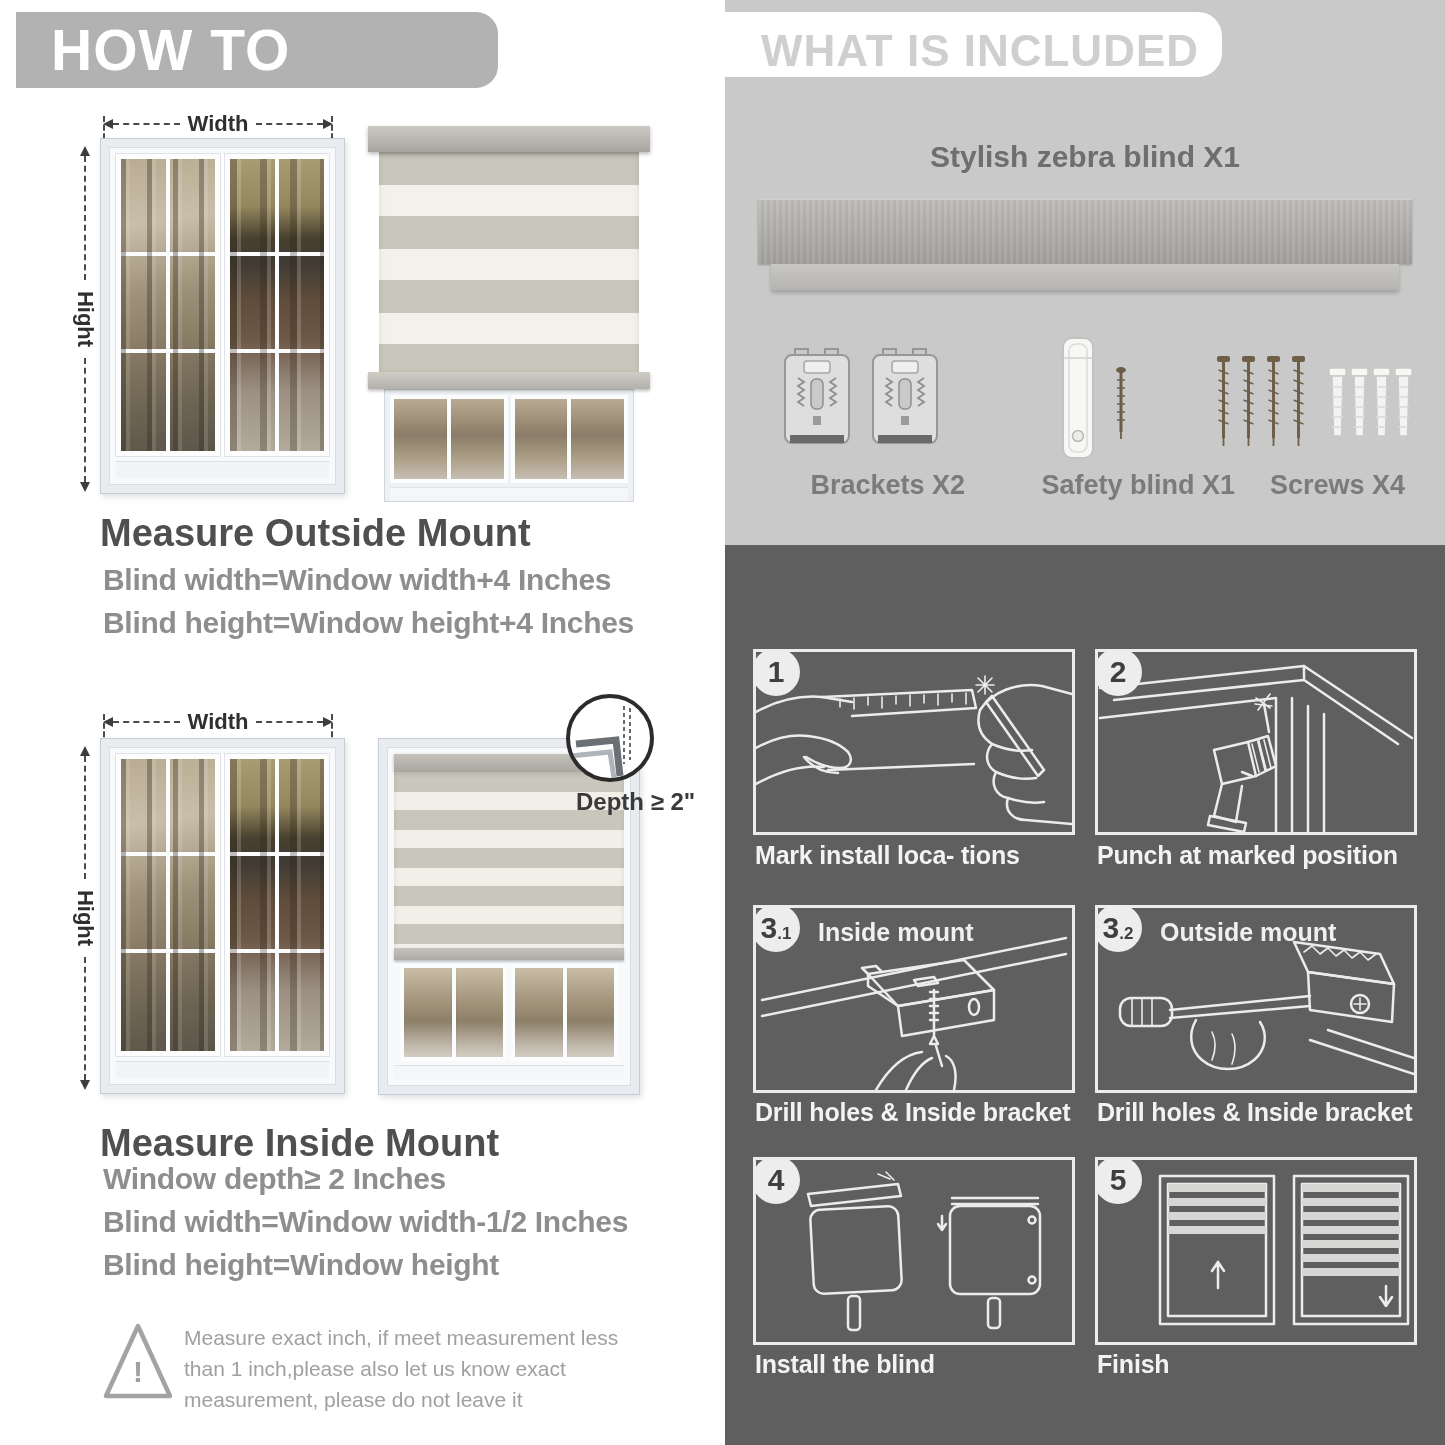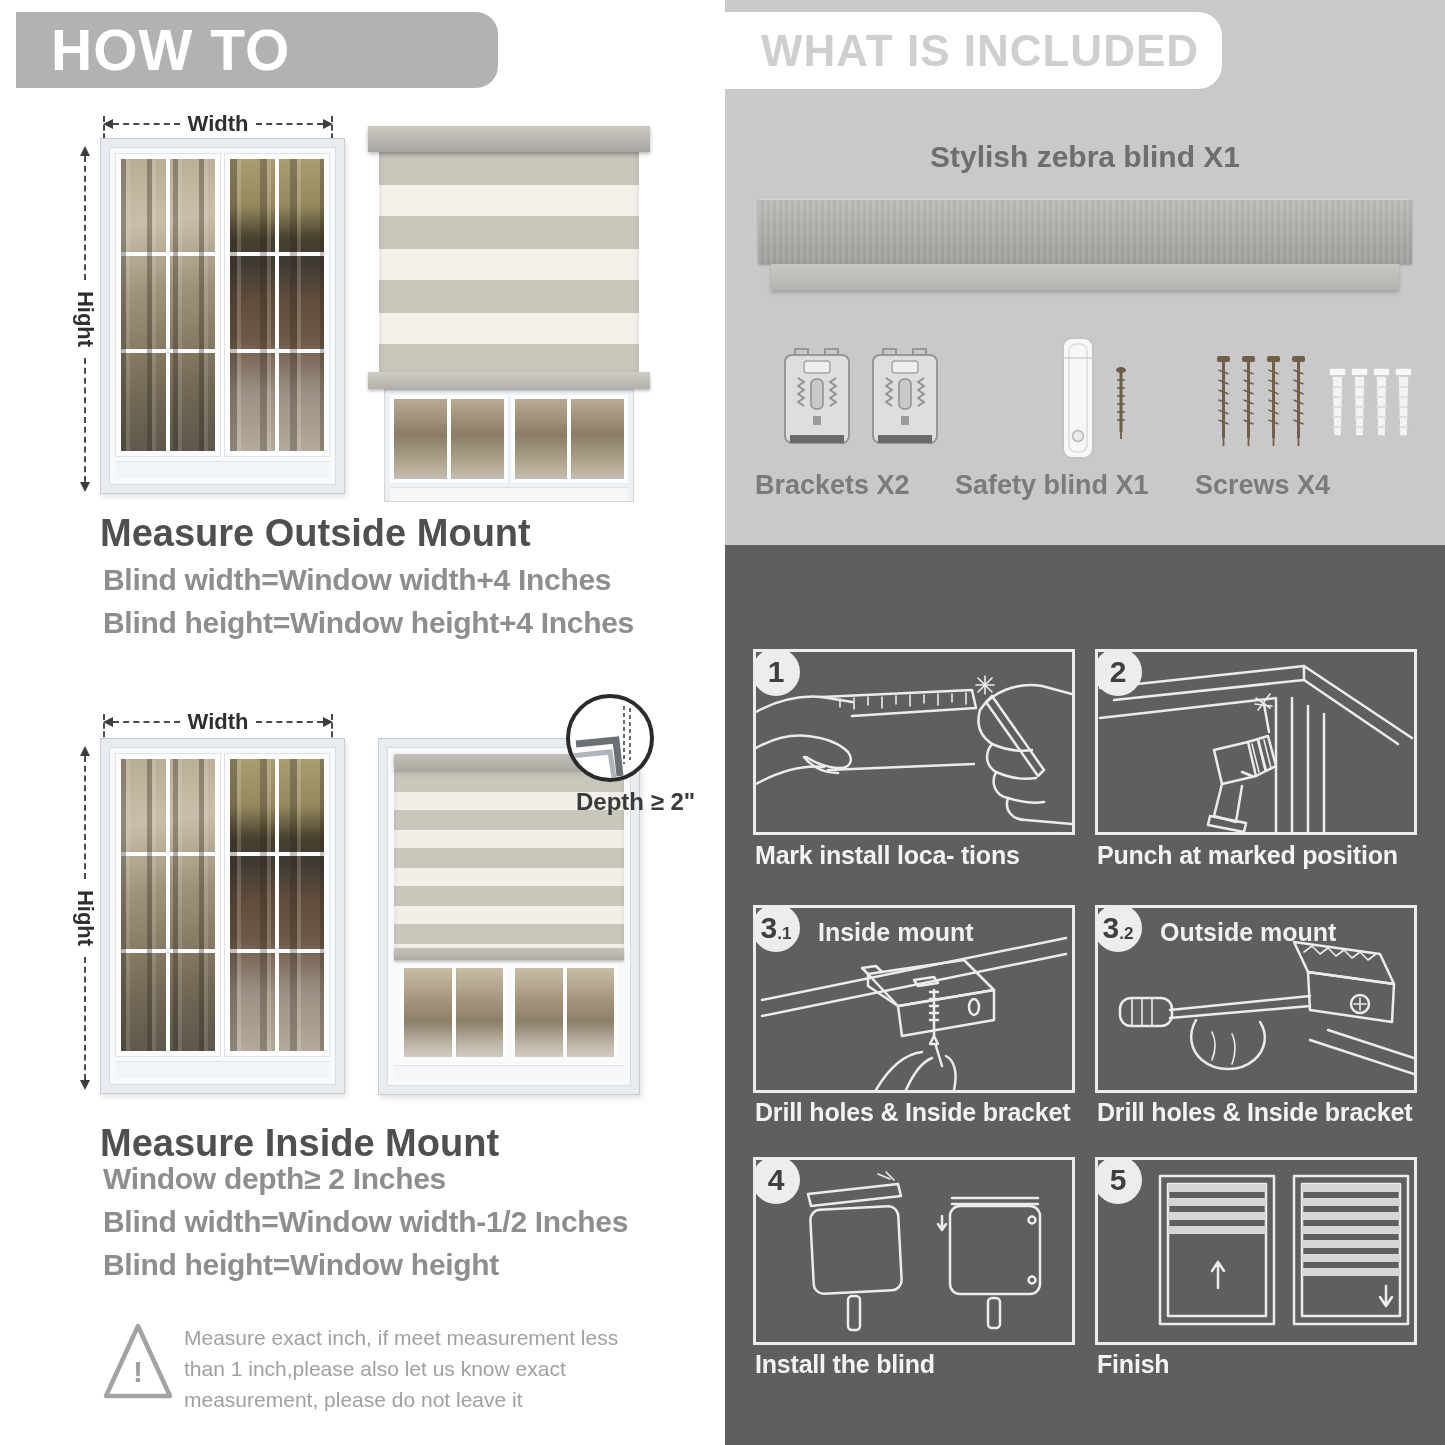--- a/index.html
+++ b/index.html
@@ -71,30 +71,30 @@
   .depth-circle{left:566px;top:694px;width:88px;height:88px;border:4px solid #2b2b2b;border-radius:50%;
     background:#fff;z-index:6;overflow:hidden;}
   .depth-label{left:576px;top:788px;width:160px;font-size:24px;font-weight:700;color:#3a3a3a;}
 
   .warn-text{font-size:21px;line-height:31px;font-weight:500;color:#a0a0a0;}
   .warn-mark{position:absolute;left:0;top:0;width:76px;height:80px;text-align:center;
     line-height:108px;font-size:30px;font-weight:700;color:#a0a0a0;}
 
   
   .panel-top{left:725px;top:0;width:720px;height:545px;background:#c9c9c9;}
-  .banner-included{left:0;top:12px;width:497px;height:77px;background:#fff;border-radius:0 24px 24px 0;
+  .banner-included{left:0;top:12px;width:497px;height:65px;background:#fff;border-radius:0 24px 24px 0;
     color:#cfcfcf;font-size:44px;font-weight:700;line-height:77px;padding-left:36px;letter-spacing:1px;}
   .product-title{left:0;top:140px;width:100%;text-align:center;font-size:30px;font-weight:700;color:#6e6e6e;}
   .cassette-main{left:33px;top:198px;width:654px;height:66px;
     background:repeating-linear-gradient(90deg,rgba(255,255,255,.05) 0 3px,rgba(0,0,0,.03) 3px 6px),
                linear-gradient(180deg,#bdbcb8 0%,#b0afab 45%,#a1a09c 100%);
     border-top:2px solid #d0cfcc;box-shadow:0 1px 2px rgba(0,0,0,.25);}
   .cassette-lip{left:46px;top:264px;width:628px;height:26px;
     background:linear-gradient(180deg,#c8c7c3,#b5b4b0);box-shadow:0 3px 4px rgba(0,0,0,.2);}
-  .item-label{top:470px;font-size:27px;font-weight:700;color:#7b7b7b;text-align:left;white-space:nowrap;}
+  .item-label{top:470px;font-size:27px;font-weight:700;color:#7b7b7b;text-align:right;white-space:nowrap;}
 
   
   .panel-dark{left:725px;top:545px;width:720px;height:900px;background:#5f5f5f;}
   .banner-mount{left:0;top:14px;width:600px;height:94px;background:#fff;border-radius:0 26px 26px 0;
     color:#3b3b3b;font-size:44px;font-weight:700;line-height:94px;padding-left:40px;letter-spacing:.5px;}
   .step-card{border:3px solid #ececec;width:322px;overflow:hidden;}
   .badge{position:absolute;top:-4px;left:-4px;width:48px;height:48px;background:#ededed;border-radius:50%;
     display:flex;align-items:center;justify-content:center;color:#3f3f3f;font-weight:700;font-size:30px;z-index:3;}
   .badge .sub{font-size:17px;margin-top:12px;}
   .step-title{position:absolute;left:62px;top:10px;color:#f0f0f0;font-size:25px;font-weight:700;z-index:3;}

